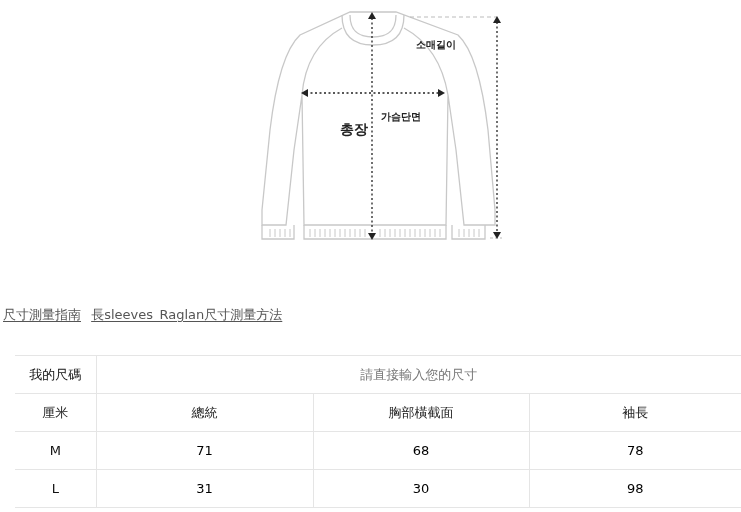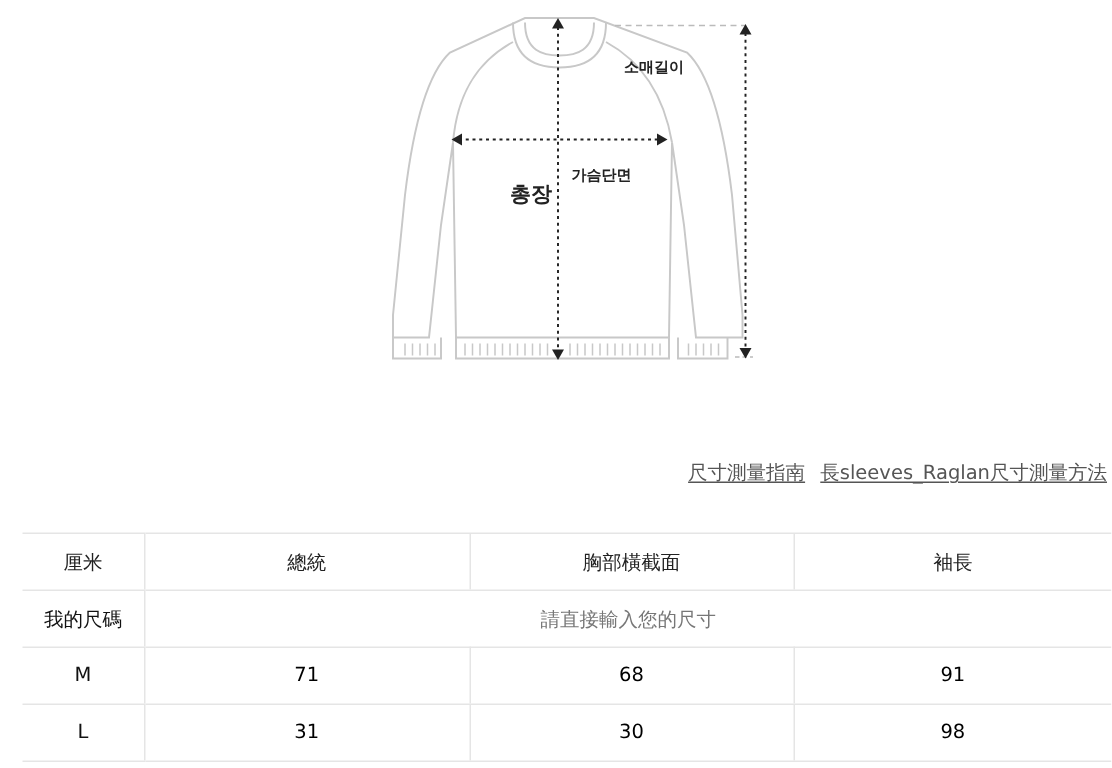--- a/index.html
+++ b/index.html
@@ -1,20 +1,20 @@
 <!DOCTYPE html>
 <html><head>
 <meta charset="utf-8">
 <style>
   html, body { margin:0; padding:0; background:#ffffff; }
   body { width:741px; height:512px; position:relative; overflow:hidden;
          font-family:"DejaVu Sans", "Liberation Sans", sans-serif; color:#222; }
   .illustration { position:absolute; left:250px; top:0; width:260px; height:250px;text-decoration:underline; }
   .illustration svg { width:260px; height:250px; display:block; }
-  .guide-links { position:absolute; left:0; top:306px; width:741px; text-align:right;
+  .guide-links { position:absolute; left:0; top:306px; width:741px; text-align:left;
                  font-size:13px; color:#555; }
   .guide-links a { color:#555; text-decoration:underline; text-underline-offset:2px; margin:0 3px; cursor:pointer; }
   table.size-table { position:absolute; left:15px; top:355px; width:726px;
                      border-collapse:collapse; table-layout:fixed; font-size:13px; }
   table.size-table td { height:37px; border-top:1px solid #e5e5e5; border-bottom:1px solid #e5e5e5;
                         text-align:center; vertical-align:middle; padding:0; }
   table.size-table td + td { border-left:1px solid #e5e5e5; }
   .hdr { color:#222; }
   .rowlabel { color:#111; }
   .val { color:#000000; }
@@ -74,34 +74,34 @@
 
 <table class="size-table">
   <colgroup>
     <col style="width:81px">
       <col style="width:217px">
       <col style="width:216px">
       <col style="width:212px">
   </colgroup>
   <tbody>
       <tr>
+    <td class="rowlabel">我的尺碼</td>
+    <td class="hint" colspan="3">請直接輸入您的尺寸</td>
+  </tr>
+  <tr>
     <td class="hdr">厘米</td>
     <td class="hdr">總統</td>
     <td class="hdr">胸部橫截面</td>
     <td class="hdr">袖長</td>
   </tr>
   <tr>
-    <td class="rowlabel">我的尺碼</td>
-    <td class="hint" colspan="3">請直接輸入您的尺寸</td>
-  </tr>
-  <tr>
     <td class="rowlabel">M</td>
     <td class="val">71</td>
     <td class="val">68</td>
-    <td class="val">91</td>
+    <td class="val">78</td>
   </tr>
   <tr>
     <td class="rowlabel">L</td>
     <td class="val">31</td>
     <td class="val">30</td>
     <td class="val">98</td>
   </tr>
 </tbody>
   </table>
 

